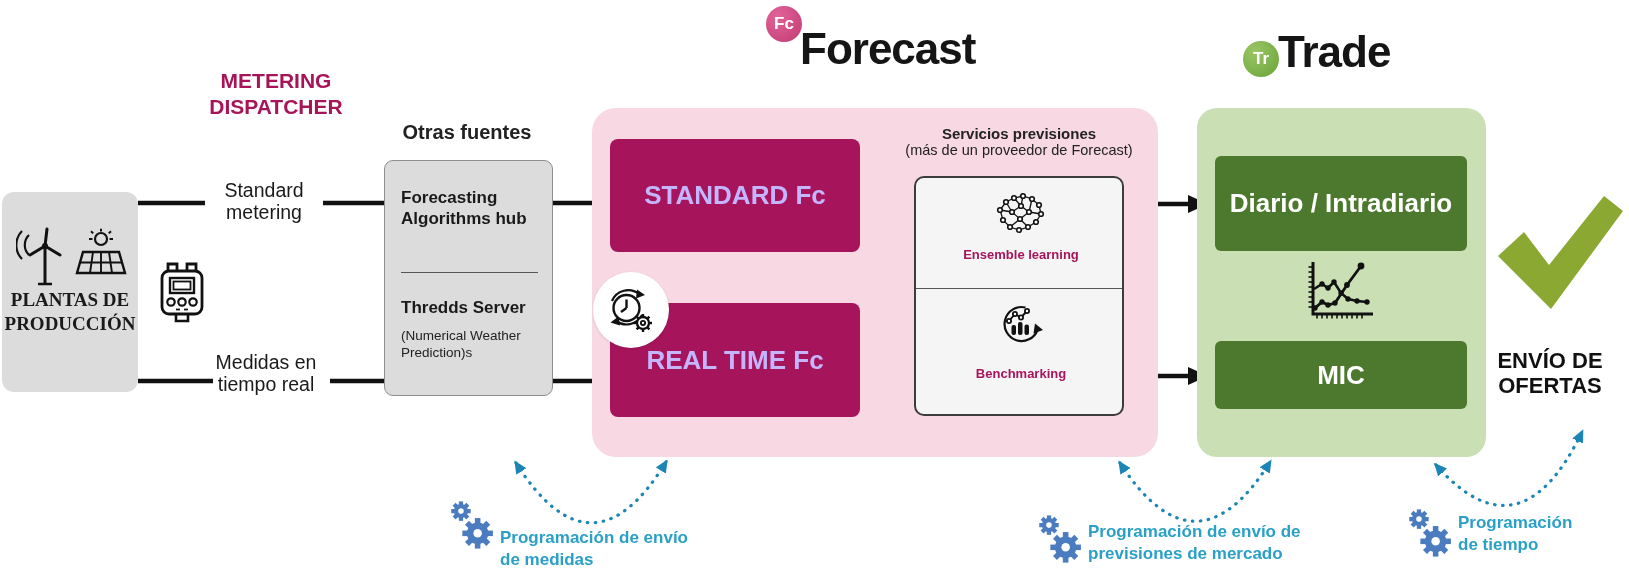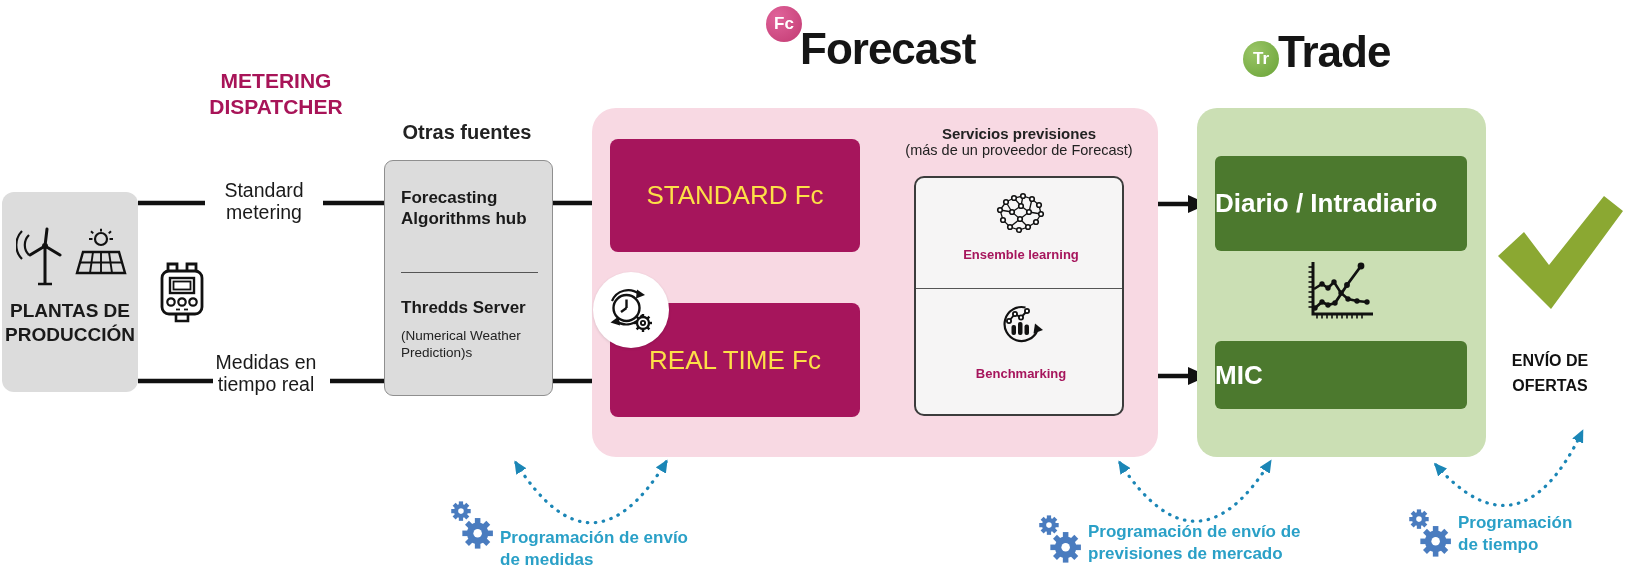--- a/index.html
+++ b/index.html
@@ -21,33 +21,33 @@
   .plantas-label{font-size:19px;font-weight:700;text-align:center;line-height:24px;color:#1a1a1a;}
   .flow-label{font-size:19.5px;font-weight:400;text-align:center;line-height:22px;color:#1a1a1a;}
   .of-title{font-size:20px;font-weight:700;text-align:center;color:#222;}
   .of-box{background:#dcdcdc;border:1.5px solid #8f8f8f;border-radius:9px;box-sizing:border-box;padding:26px 14px 0 16px;}
   .of-item{font-size:17px;font-weight:700;line-height:21px;color:#1a1a1a;}
   .of-divider{border:none;border-top:1.5px solid #555;margin:0;}
   .of-note{font-size:13.5px;font-weight:400;line-height:17px;color:#222;}
   
   .pink-panel{background:#f8d9e3;border-radius:24px;}
   .magenta-box{background:#a6155c;border-radius:8px;display:flex;align-items:center;justify-content:center;}
-  .magenta-box span{color:#fde047;font-size:26px;font-weight:400;}
+  .magenta-box span{color:#c4b5fd;font-size:26px;font-weight:700;}
   .rt-circle{width:76px;height:76px;background:#fff;border-radius:50%;display:flex;align-items:center;justify-content:center;box-shadow:0 1px 3px rgba(0,0,0,0.12);}
   .serv-head{text-align:center;color:#222;}
   .serv-title{font-size:15px;font-weight:700;}
   .serv-sub{font-size:14.5px;font-weight:400;}
   .serv-box{background:#f6f5f5;border:2px solid #3c3c3c;border-radius:10px;box-sizing:border-box;}
   .serv-item{font-size:13px;font-weight:700;color:#a6155c;text-align:center;}
   .serv-divider{border:none;border-top:1.5px solid #555;margin:0;}
   
   .green-panel{background:#cbdfb4;border-radius:20px;}
-  .green-box{background:#4c792e;border-radius:6px;display:flex;align-items:center;justify-content:flex-start;}
+  .green-box{background:#4c792e;border-radius:6px;display:flex;align-items:center;justify-content:center;}
   .green-box span{color:#fff;font-size:26px;font-weight:700;}
-  .envio-label{font-size:16px;font-weight:700;text-align:center;line-height:25px;color:#111;}
+  .envio-label{font-size:22px;font-weight:700;text-align:center;line-height:25px;color:#111;}
   
   .anno-text{font-size:17px;font-weight:700;color:#2aa0c7;line-height:22px;}
 </style>
 </head>
 <body>
 
 <div class="canvas">
 
   <svg class="abs" style="left:0;top:0;" width="1629" height="575" viewBox="0 0 1629 575">
     <defs>
@@ -121,21 +121,21 @@
         <line x1="41" y1="11" x2="37.5" y2="11"></line>
       </g>
       <path d="M11,24 L47,24 L53,45 L5,45 Z" fill="none" stroke="#111" stroke-width="2.4"></path>
       <g stroke="#111" stroke-width="1.9">
         <path d="M21,24 L18,45"></path>
         <path d="M29,24 L29,45"></path>
         <path d="M37,24 L40,45"></path>
         <path d="M8.2,34.5 L49.8,34.5"></path>
       </g>
     </svg>
-    <div class="abs plantas-label" style="left:0;top:107px;width:136px;">
+    <div class="abs plantas-label" style="left:0;top:96px;width:136px;font-family:Liberation Serif, serif;">
       <div>PLANTAS DE</div>
       <div>PRODUCCIÓN</div>
     </div>
   </div>
 
   <svg class="abs" style="left:152px;top:258px;" width="60" height="66" viewBox="0 0 58 66">
     <rect x="9" y="13" width="40" height="43" rx="7" fill="#fff" stroke="#111" stroke-width="2.8"></rect>
     <path d="M15,13 V6 H24 V13" fill="none" stroke="#111" stroke-width="2.8"></path>
     <path d="M34,13 V6 H43 V13" fill="none" stroke="#111" stroke-width="2.8"></path>
     <rect x="17" y="20" width="24" height="15" fill="none" stroke="#111" stroke-width="2.4"></rect>

